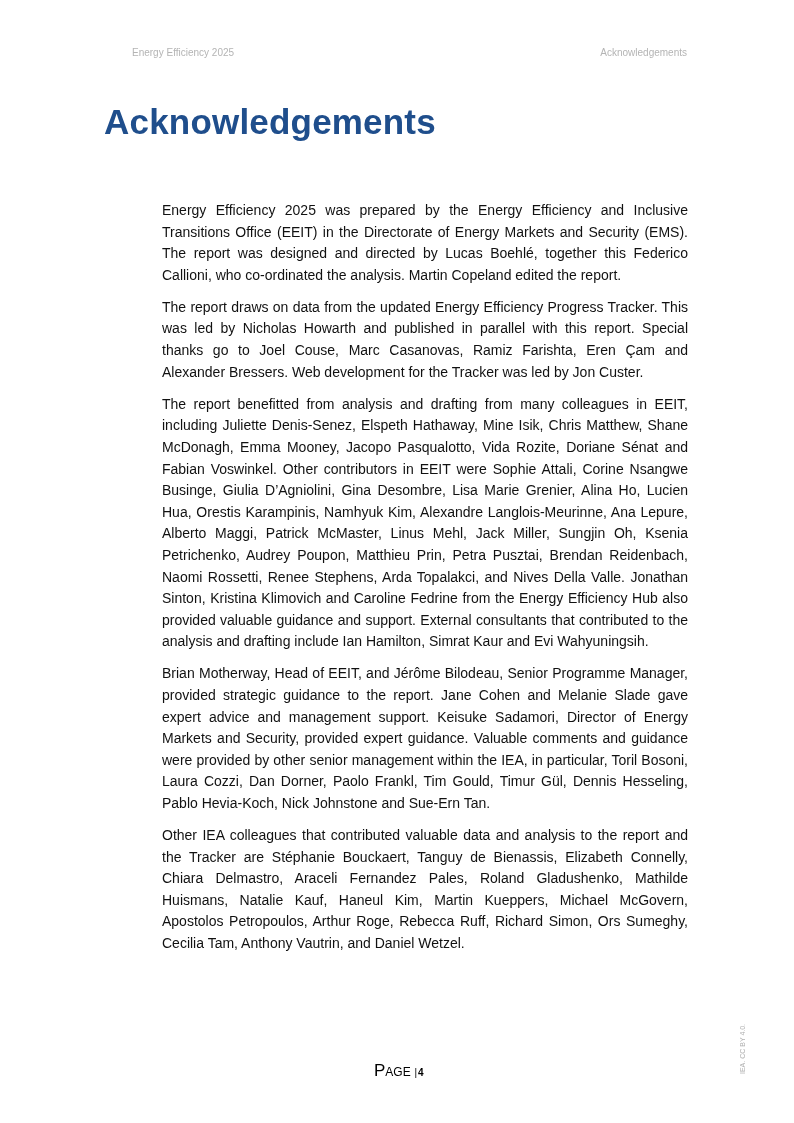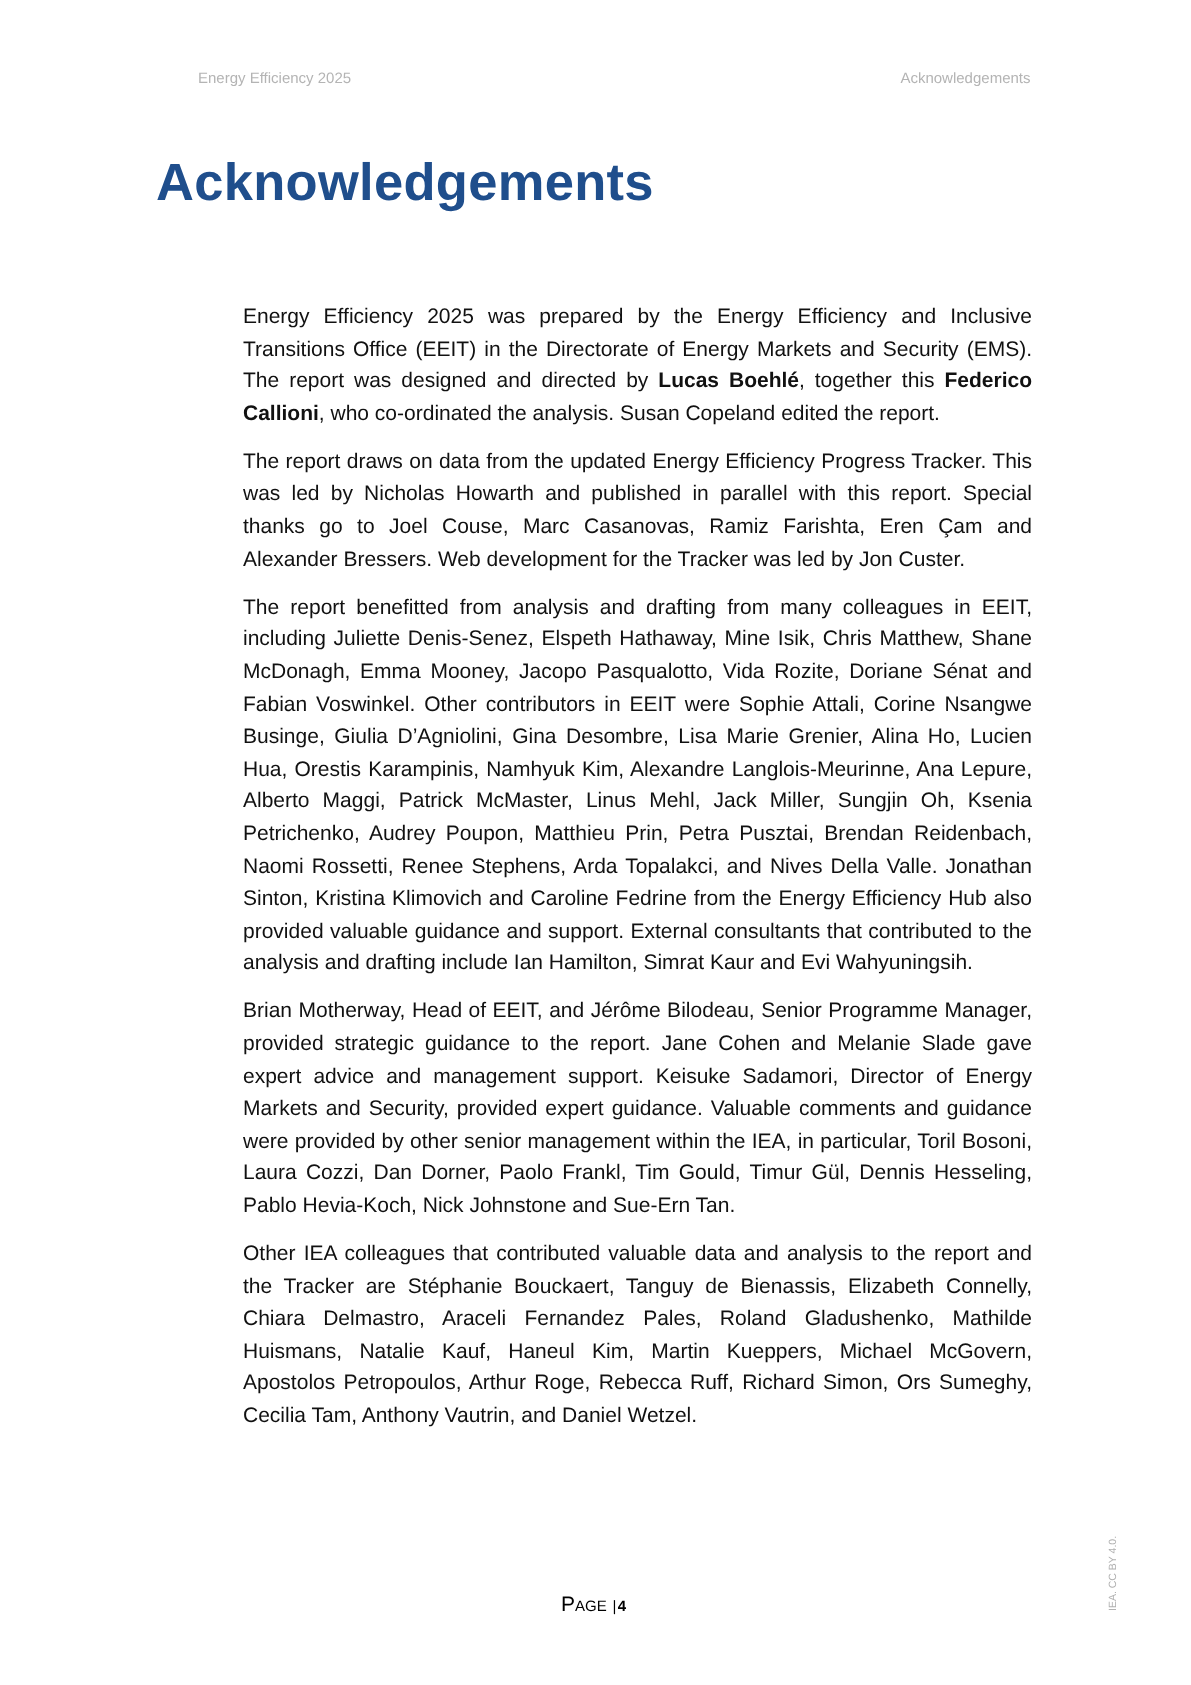--- a/index.html
+++ b/index.html
@@ -3,37 +3,37 @@
   <meta charset="utf-8">
   <style>
     html, body { margin: 0; padding: 0; background: #ffffff; }
     body { width: 794px; height: 1123px; position: relative; overflow: hidden; font-family: "Liberation Sans", sans-serif; color: #000; }
     .hdr { position: absolute; top: 47px; font-size: 10px; color: #b4b4b4; padding-left: 28px; }
     .hdr-left { left: 104px; }
     .hdr-right { right: 107px; }
     .title { position: absolute; left: 104px; top: 102px; margin: 0; font-size: 35px; font-weight: bold; color: #1f4e8c; letter-spacing: 0.2px; }
     .body { position: absolute; left: 162px; top: 200px; width: 526px; }
     .body p { margin: 0 0 10.5px 0; font-size: 14px; line-height: 21.6px; text-align: justify; color: #111; }
-    .body b { font-weight: bold; }
+    .body b { font-weight: normal; }
     .footer { position: absolute; top: 1061px; left: 374px; font-size: 10px; color: #000; }
-    .footer .pg { font-variant: small-caps; font-size: 14px; }
+    .footer .pg { font-variant: small-caps; font-size: 17px; }
     .footer .sep { margin: 0 1px; }
     .footer .num { font-weight: bold; }
     .license { position: absolute; left: 739px; top: 1074px; transform: rotate(-90deg); transform-origin: left top; font-size: 7px; color: #b0b0b0; white-space: nowrap; }
   </style>
 </head>
 <body>
 
 <div class="hdr hdr-left">Energy Efficiency 2025</div>
 <div class="hdr hdr-right">Acknowledgements</div>
 
 <h1 class="title">Acknowledgements</h1>
 
 <div class="body">
-  <p><span>Energy Efficiency 2025 was prepared by the Energy Efficiency and Inclusive Transitions Office (EEIT) in the Directorate of Energy Markets and Security (EMS). The report was designed and directed by </span><b>Lucas Boehlé</b><span>, together this </span><b>Federico Callioni</b><span>, who co-ordinated the analysis. Susan Copeland edited the report.</span></p>
+  <p><span>Energy Efficiency 2025 was prepared by the Energy Efficiency and Inclusive Transitions Office (EEIT) in the Directorate of Energy Markets and Security (EMS). The report was designed and directed by </span><b>Lucas Boehlé</b><span>, together this </span><b>Federico Callioni</b><span>, who co-ordinated the analysis. Martin Copeland edited the report.</span></p>
   <p>The report draws on data from the updated Energy Efficiency Progress Tracker. This was led by Nicholas Howarth and published in parallel with this report. Special thanks go to Joel Couse, Marc Casanovas, Ramiz Farishta, Eren Çam and Alexander Bressers. Web development for the Tracker was led by Jon Custer.</p>
   <p>The report benefitted from analysis and drafting from many colleagues in EEIT, including Juliette Denis-Senez, Elspeth Hathaway, Mine Isik, Chris Matthew, Shane McDonagh, Emma Mooney, Jacopo Pasqualotto, Vida Rozite, Doriane Sénat and Fabian Voswinkel. Other contributors in EEIT were Sophie Attali, Corine Nsangwe Businge, Giulia D’Agniolini, Gina Desombre, Lisa Marie Grenier, Alina Ho, Lucien Hua, Orestis Karampinis, Namhyuk Kim, Alexandre Langlois-Meurinne, Ana Lepure, Alberto Maggi, Patrick McMaster, Linus Mehl, Jack Miller, Sungjin Oh, Ksenia Petrichenko, Audrey Poupon, Matthieu Prin, Petra Pusztai, Brendan Reidenbach, Naomi Rossetti, Renee Stephens, Arda Topalakci, and Nives Della Valle. Jonathan Sinton, Kristina Klimovich and Caroline Fedrine from the Energy Efficiency Hub also provided valuable guidance and support. External consultants that contributed to the analysis and drafting include Ian Hamilton, Simrat Kaur and Evi Wahyuningsih.</p>
   <p>Brian Motherway, Head of EEIT, and Jérôme Bilodeau, Senior Programme Manager, provided strategic guidance to the report. Jane Cohen and Melanie Slade gave expert advice and management support. Keisuke Sadamori, Director of Energy Markets and Security, provided expert guidance. Valuable comments and guidance were provided by other senior management within the IEA, in particular, Toril Bosoni, Laura Cozzi, Dan Dorner, Paolo Frankl, Tim Gould, Timur Gül, Dennis Hesseling, Pablo Hevia-Koch, Nick Johnstone and Sue-Ern Tan.</p>
   <p>Other IEA colleagues that contributed valuable data and analysis to the report and the Tracker are Stéphanie Bouckaert, Tanguy de Bienassis, Elizabeth Connelly, Chiara Delmastro, Araceli Fernandez Pales, Roland Gladushenko, Mathilde Huismans, Natalie Kauf, Haneul Kim, Martin Kueppers, Michael McGovern, Apostolos Petropoulos, Arthur Roge, Rebecca Ruff, Richard Simon, Ors Sumeghy, Cecilia Tam, Anthony Vautrin, and Daniel Wetzel.</p>
 </div>
 
 <div class="footer">
   <span class="pg">Page</span>
   <span class="sep">|</span><span class="num">4</span>
 </div>

